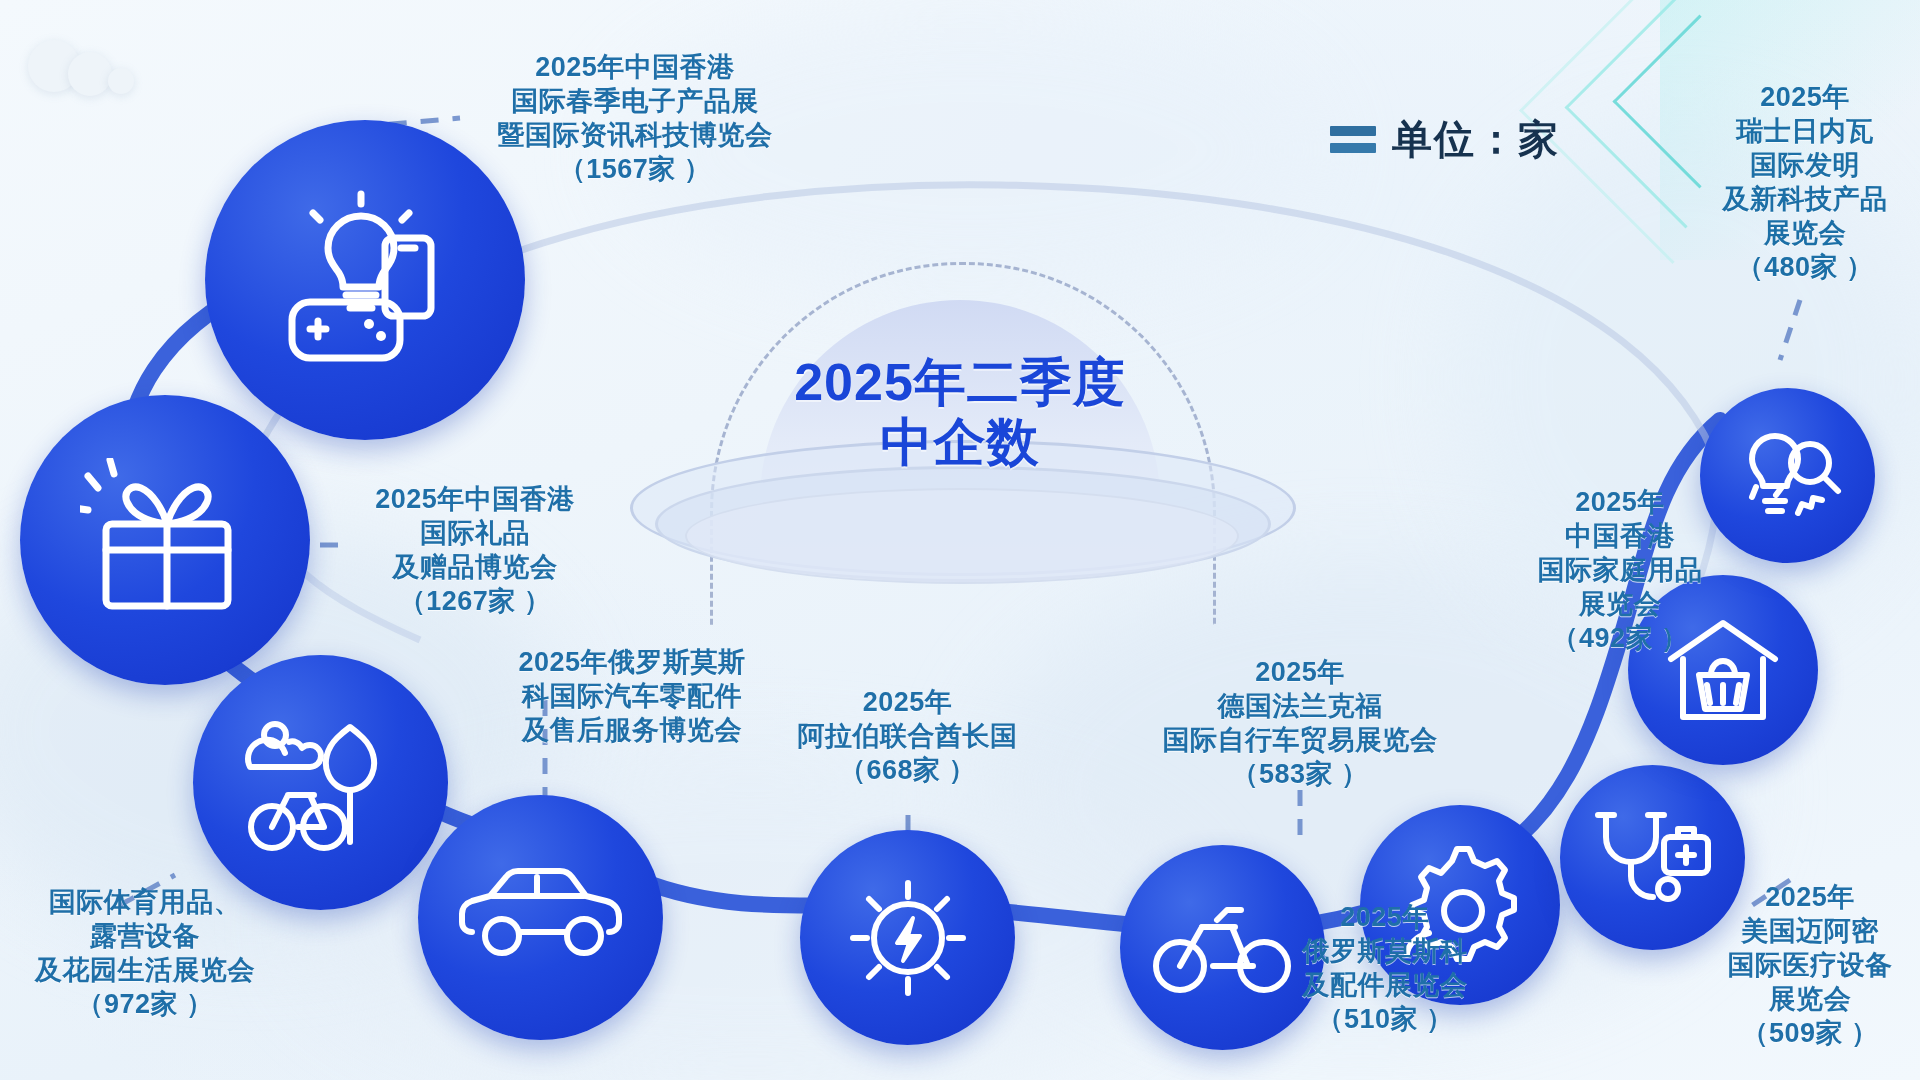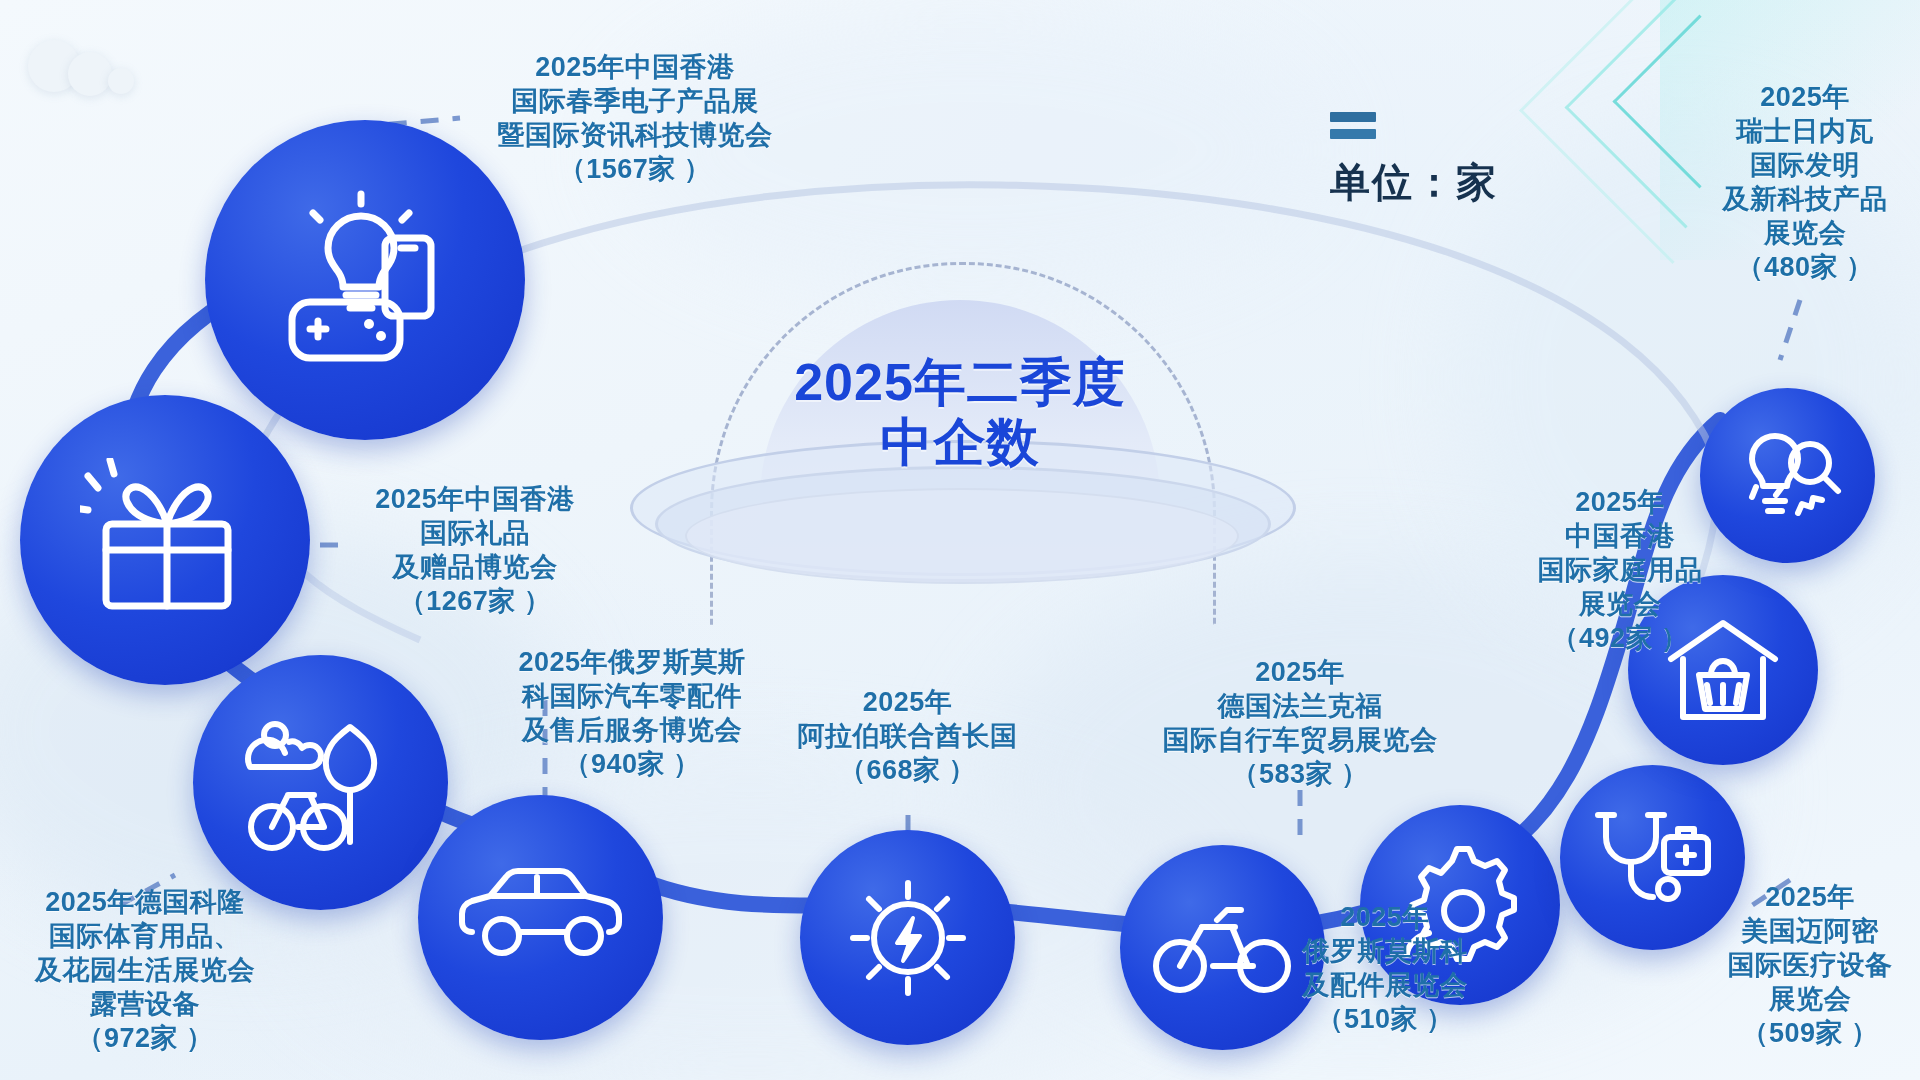--- a/index.html
+++ b/index.html
@@ -63,21 +63,21 @@
     display:flex;align-items:center;justify-content:center;z-index:5;}
   .node svg{display:block;}
 
   
   .lbl{position:absolute;z-index:7;color:#1f6fa8;font-weight:800;line-height:1.26;
        letter-spacing:.5px;text-shadow:0 1px 0 rgba(255,255,255,.7);}
   .lbl.teal{color:#1c6fa6;}
   .lbl .ln{white-space:nowrap;}
 
   
-  .legend{position:absolute;left:1330px;top:112px;display:flex;gap:16px;z-index:8;flex-direction:column;}
+  .legend{position:absolute;left:1330px;top:112px;display:flex;align-items:center;gap:16px;z-index:8;}
   .legend-mark{display:flex;flex-direction:column;gap:7px;}
   .legend-mark i{display:block;width:46px;height:10px;background:#2f6fa0;border-radius:1px;}
   .legend-mark i:last-child{background:#3579ab;}
   .legend-text{font-size:40px;font-weight:800;color:#16324f;letter-spacing:2px;}
 
   
 </style>
 </head>
 <body>
 
@@ -187,42 +187,40 @@
     <circle cx="34" cy="27" r="11"></circle>
     <path d="M44 45c-3-9-11-14-20-13-10 1-17 9-17 19 0 3 1 6 2 8h60c6 0 11-5 11-11s-5-11-11-11c-3 0-6 1-8 3-2-5-8-8-13-6"></path>
     <path d="M122 30c10 10 14 24 9 36-4 10-13 16-22 16s-18-6-22-16c-5-12-1-26 9-36 5-5 9-8 13-11 4 3 8 6 13 11z"></path>
     <path d="M109 82v52"></path>
     <circle cx="31" cy="119" r="21"></circle>
     <circle cx="83" cy="119" r="21"></circle>
     <path d="M31 119l16-32h22l14 32M47 87h26M57 119h26"></path>
   </svg>
 </div>
 <div class="lbl" style="left:0px;top:885px;font-size:27px;text-align:center;width:290px;">
-  <div class="ln">2025年德国科隆</div>
   <div class="ln">国际体育用品、</div>
+  <div class="ln">露营设备</div>
   <div class="ln">及花园生活展览会</div>
-  <div class="ln">露营设备</div>
   <div class="ln">（972家 ）</div>
 </div>
 
 <div class="node" style="left:418px;top:795px;width:245px;height:245px;">
   <svg width="165" height="115" viewBox="0 0 165 115" fill="none" stroke="#fff" stroke-width="6" stroke-linecap="round" stroke-linejoin="round">
     <path d="M14 72c-6 0-10-4-10-10v-8c0-6 4-11 10-13l18-5 16-19c3-4 7-6 12-6h42c5 0 9 2 12 6l14 19 20 5c8 2 13 8 13 16v5c0 6-4 10-10 10"></path>
     <path d="M34 36h92"></path>
     <path d="M79 17v19"></path>
     <circle cx="44" cy="76" r="17"></circle>
     <circle cx="126" cy="76" r="17"></circle>
     <path d="M61 72h48"></path>
   </svg>
 </div>
 <div class="lbl" style="left:492px;top:645px;font-size:27px;text-align:center;width:280px;">
   <div class="ln">2025年俄罗斯莫斯</div>
   <div class="ln">科国际汽车零配件</div>
   <div class="ln">及售后服务博览会</div>
-  <div class="ln">（940家 ）</div>
 </div>
 
 <div class="node" style="left:800px;top:830px;width:215px;height:215px;">
   <svg width="130" height="130" viewBox="0 0 130 130" fill="none" stroke="#fff" stroke-width="6" stroke-linecap="round" stroke-linejoin="round">
     <circle cx="65" cy="65" r="34"></circle>
     <path d="M65 10v14M65 106v14M10 65h14M106 65h14M26 26l10 10M94 94l10 10M104 26L94 36M36 94l-10 10"></path>
     <path d="M70 45L54 70h12l-6 18 17-25H65z" fill="#fff" stroke="#fff" stroke-width="4"></path>
   </svg>
 </div>
 <div class="lbl" style="left:735px;top:685px;font-size:27px;text-align:center;width:345px;">

